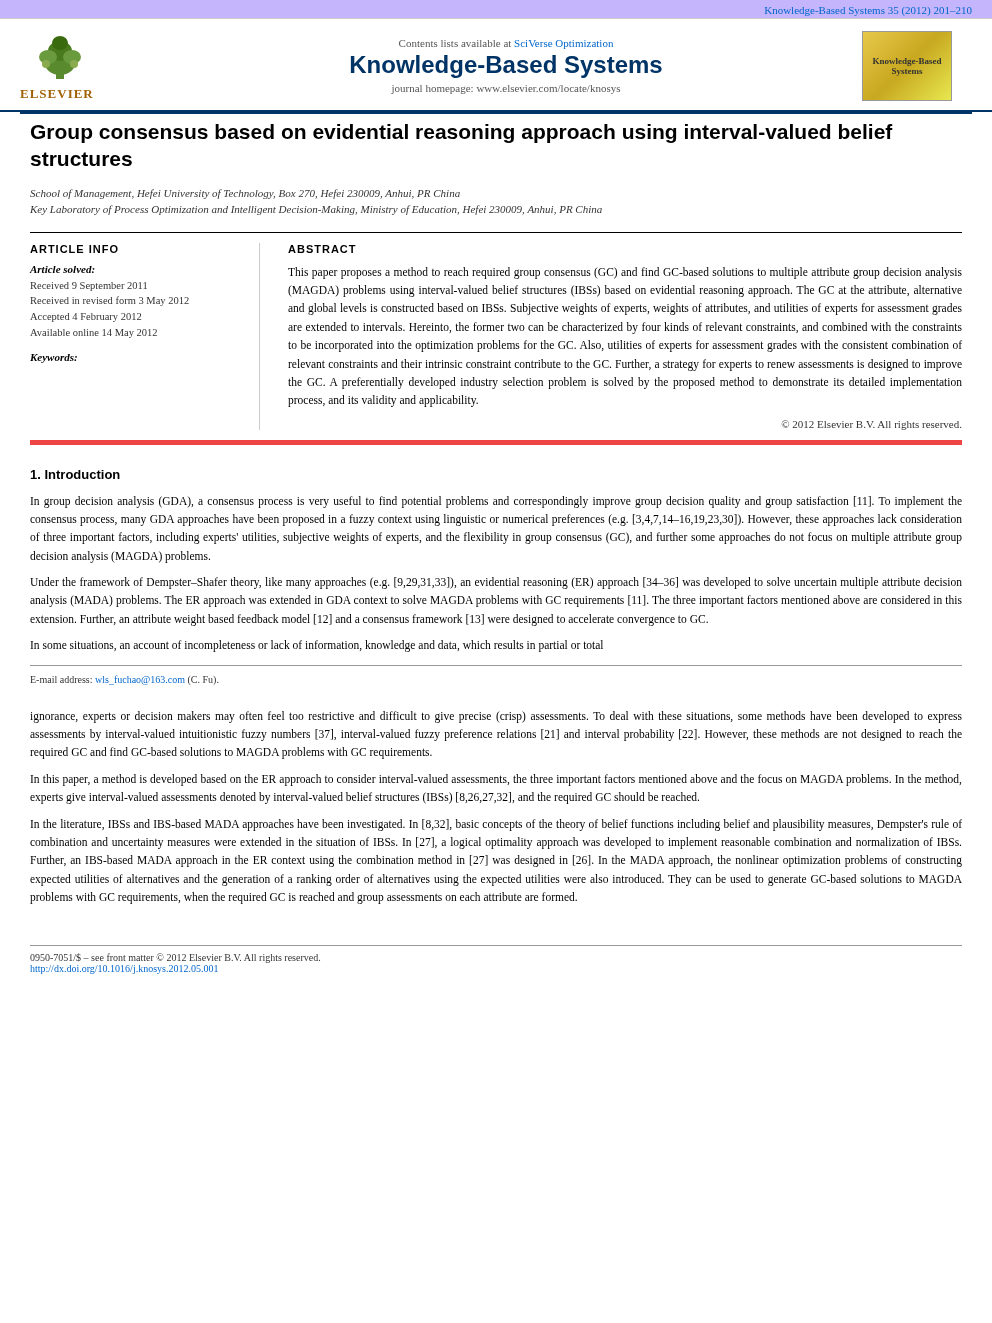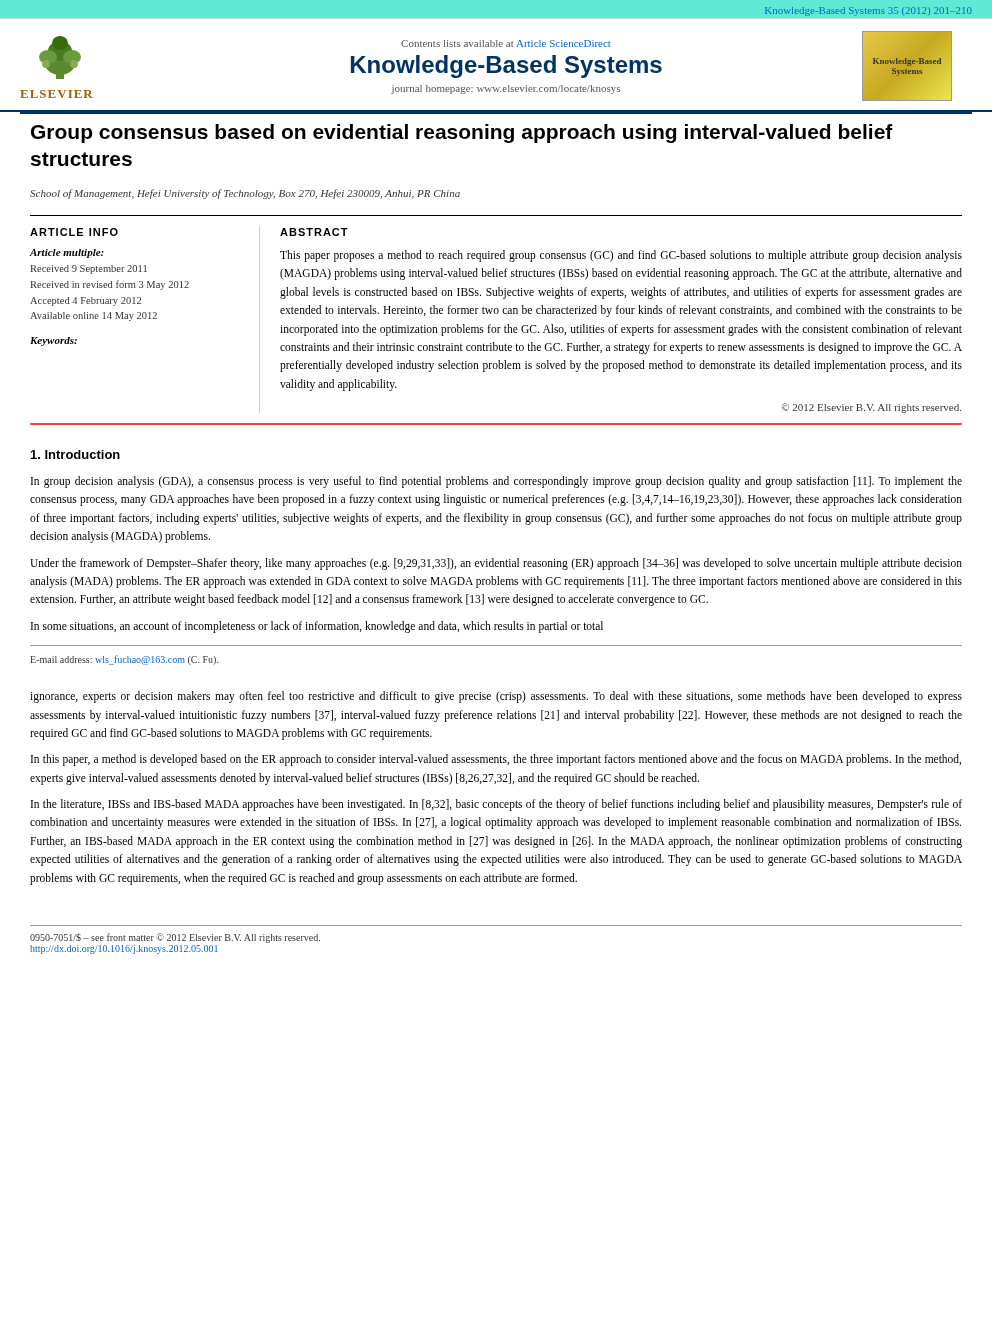--- a/index.html
+++ b/index.html
@@ -6,21 +6,21 @@
     body {
       font-family: "Times New Roman", Times, serif;
       background: #fff;
       color: #000;
       font-size: 13px;
       width: 992px;
       min-height: 1323px;
     }
 
     .journal-top-bar {
-      background: #5eead4;
+      background: #c4b5fd;
       text-align: right;
       padding: 4px 20px 2px;
       font-size: 11px;
       color: #0066cc;
       border-bottom: 1px solid #ccc;
     }
 
     .journal-header {
       display: flex;
       align-items: center;
@@ -126,24 +126,24 @@
     .affiliations {
       font-size: 11px;
       color: #333;
       font-style: italic;
       margin-bottom: 14px;
       line-height: 1.5;
     }
 
     .two-col-section {
       display: flex;
-      gap: 20px;
+      gap: 28px;
       margin-bottom: 16px;
       border-top: 1px solid #000;
-      border-bottom: 2px solid #ef4444;
+      border-bottom: 5px solid #ef4444;
       padding: 10px 0;
     }
 
     .article-info {
       width: 230px;
       flex-shrink: 0;
       border-right: 1px solid #ccc;
       padding-right: 16px;
     }
 
@@ -297,21 +297,21 @@
         <circle cx="26" cy="35" r="4" fill="#8aaa4e"></circle>
         <circle cx="54" cy="35" r="4" fill="#8aaa4e"></circle>
       </svg>
       <div class="elsevier-wordmark">ELSEVIER</div>
     </div>
   </div>
 
   <div class="journal-header-center">
     <div class="sciverse-line">
       <span>Contents lists available at</span>
-      <span style="color:#0066cc;">Article ScienceDirect</span>
+      <span style="color:#0066cc;">SciVerse Optimization</span>
     </div>
     <div class="journal-title-main">Knowledge-Based Systems</div>
     <div class="journal-homepage">journal homepage: www.elsevier.com/locate/knosys</div>
   </div>
 
   <div class="journal-header-right">
     <div class="journal-logo-img">
       <span style="font-size:9px;font-weight:bold;">Knowledge-Based Systems</span>
     </div>
   </div>
@@ -319,29 +319,30 @@
 
 <div class="divider-line"></div>
 
 <div class="paper-content">
 
   <div class="paper-title">Group consensus based on evidential reasoning approach using interval-valued belief structures</div>
 
 
   <div class="affiliations">
     <div>School of Management, Hefei University of Technology, Box 270, Hefei 230009, Anhui, PR China</div>
+    <div>Key Laboratory of Process Optimization and Intelligent Decision-Making, Ministry of Education, Hefei 230009, Anhui, PR China</div>
   </div>
 
   <div class="two-col-section">
 
     <div class="article-info">
       <h3>ARTICLE INFO</h3>
 
       <div class="article-info-block">
-        <h4>Article multiple:</h4>
+        <h4>Article solved:</h4>
         <p>Received 9 September 2011</p>
         <p>Received in revised form 3 May 2012</p>
         <p>Accepted 4 February 2012</p>
         <p>Available online 14 May 2012</p>
       </div>
 
       <div class="article-info-block">
         <h4>Keywords:</h4>
       </div>
     </div>

